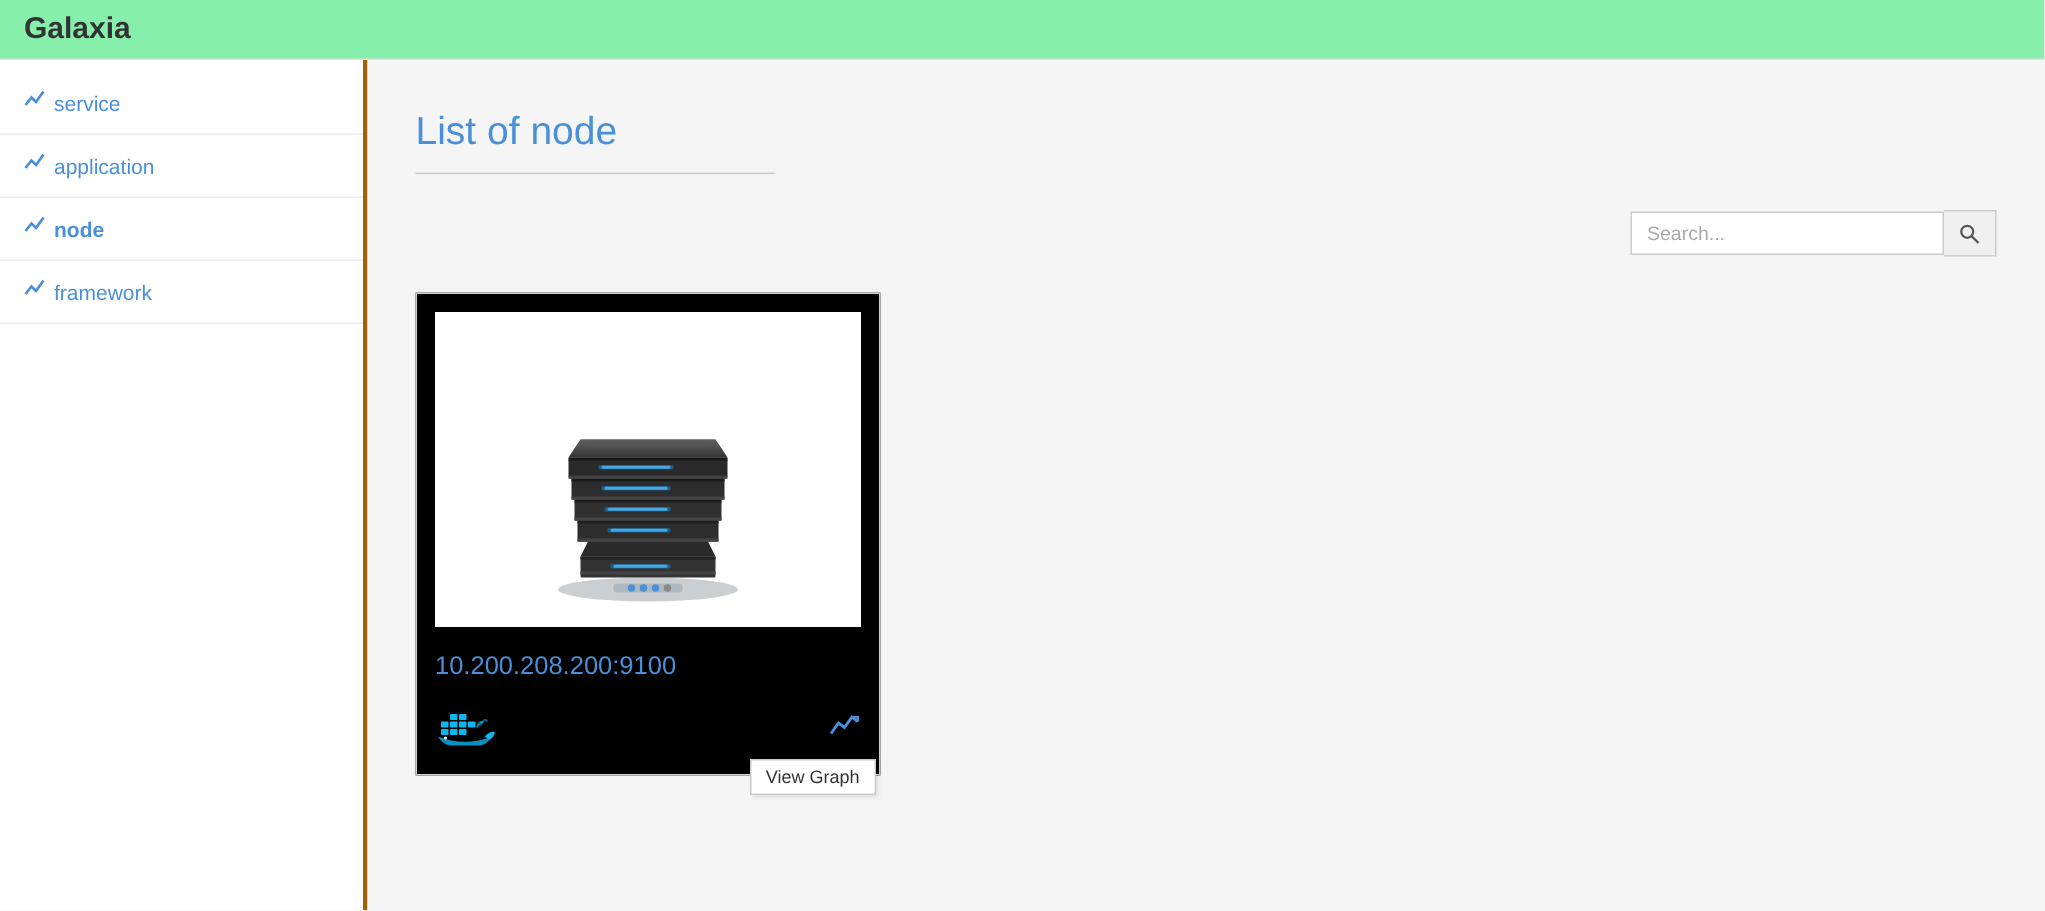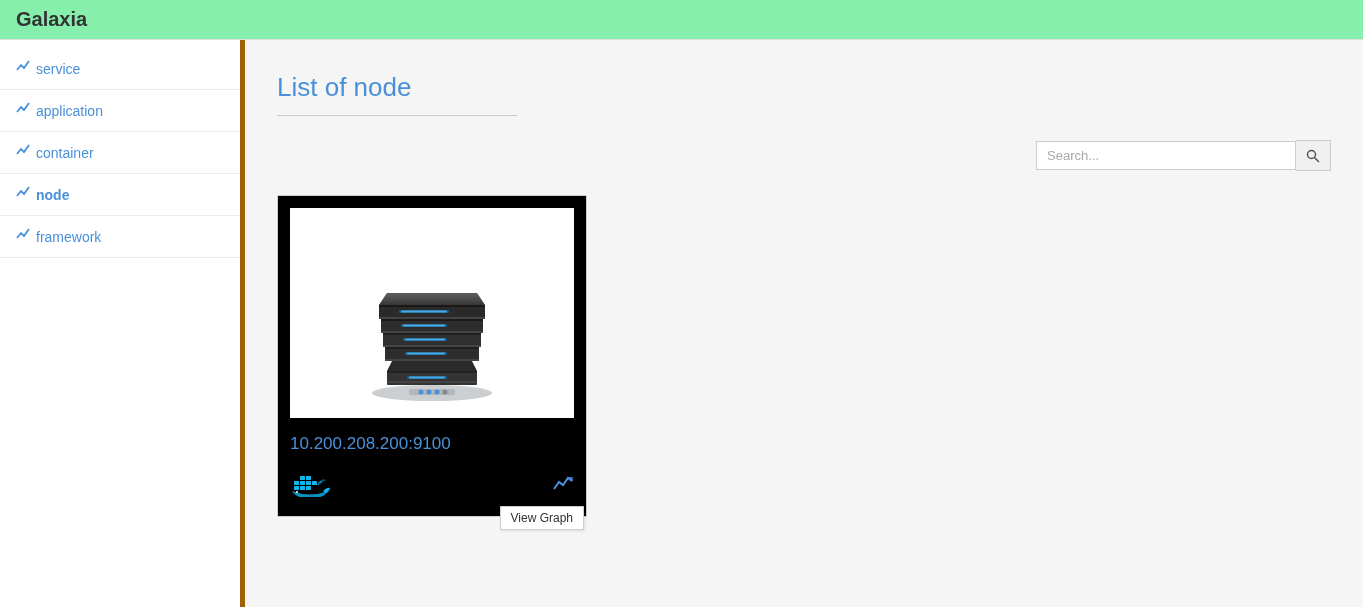--- a/index.html
+++ b/index.html
@@ -25,21 +25,21 @@
     .main-layout {
       display: flex;
       flex: 1;
       overflow: hidden;
     }
 
     
     .sidebar {
       width: 245px;
       background: #ffffff;
-      border-right: 5px solid #a16207;
+      border-right: 3px solid #a16207;
       padding-top: 8px;
       flex-shrink: 0;
     }
     .sidebar-item {
       display: flex;
       align-items: center;
       padding: 12px 16px;
       cursor: pointer;
       border-bottom: 1px solid #eeeeee;
       color: #4a90d9;
@@ -75,21 +75,21 @@
     .search-bar {
       display: flex;
       align-items: center;
       justify-content: flex-end;
       margin-bottom: 24px;
     }
     .search-input {
       border: 1px solid #cccccc;
       padding: 6px 10px;
       font-size: 13px;
-      width: 260px;
+      width: 209px;
       outline: none;
       background: #fff;
       color: #555;
     }
     .search-input::placeholder { color: #aaa; }
     .search-button {
       border: 1px solid #cccccc;
       border-left: none;
       background: #f0f0f0;
       padding: 6px 10px;
@@ -191,28 +191,20 @@
       </span>
       <span>service</span>
     </a>
     <a class="sidebar-item">
       <span class="nav-icon">
         <svg width="14" height="14" viewBox="0 0 14 14" fill="none" xmlns="http://www.w3.org/2000/svg">
           <polyline points="1,10 5,5 8,8 13,1" stroke="#4a90d9" stroke-width="1.8" fill="none"></polyline>
         </svg>
       </span>
       <span>application</span>
-    </a>
-    <a class="sidebar-item">
-      <span class="nav-icon">
-        <svg width="14" height="14" viewBox="0 0 14 14" fill="none" xmlns="http://www.w3.org/2000/svg">
-          <polyline points="1,10 5,5 8,8 13,1" stroke="#4a90d9" stroke-width="1.8" fill="none"></polyline>
-        </svg>
-      </span>
-      <span>container</span>
     </a>
     <a class="sidebar-item active">
       <span class="nav-icon">
         <svg width="14" height="14" viewBox="0 0 14 14" fill="none" xmlns="http://www.w3.org/2000/svg">
           <polyline points="1,10 5,5 8,8 13,1" stroke="#4a90d9" stroke-width="1.8" fill="none"></polyline>
         </svg>
       </span>
       <span>node</span>
     </a>
     <a class="sidebar-item">

